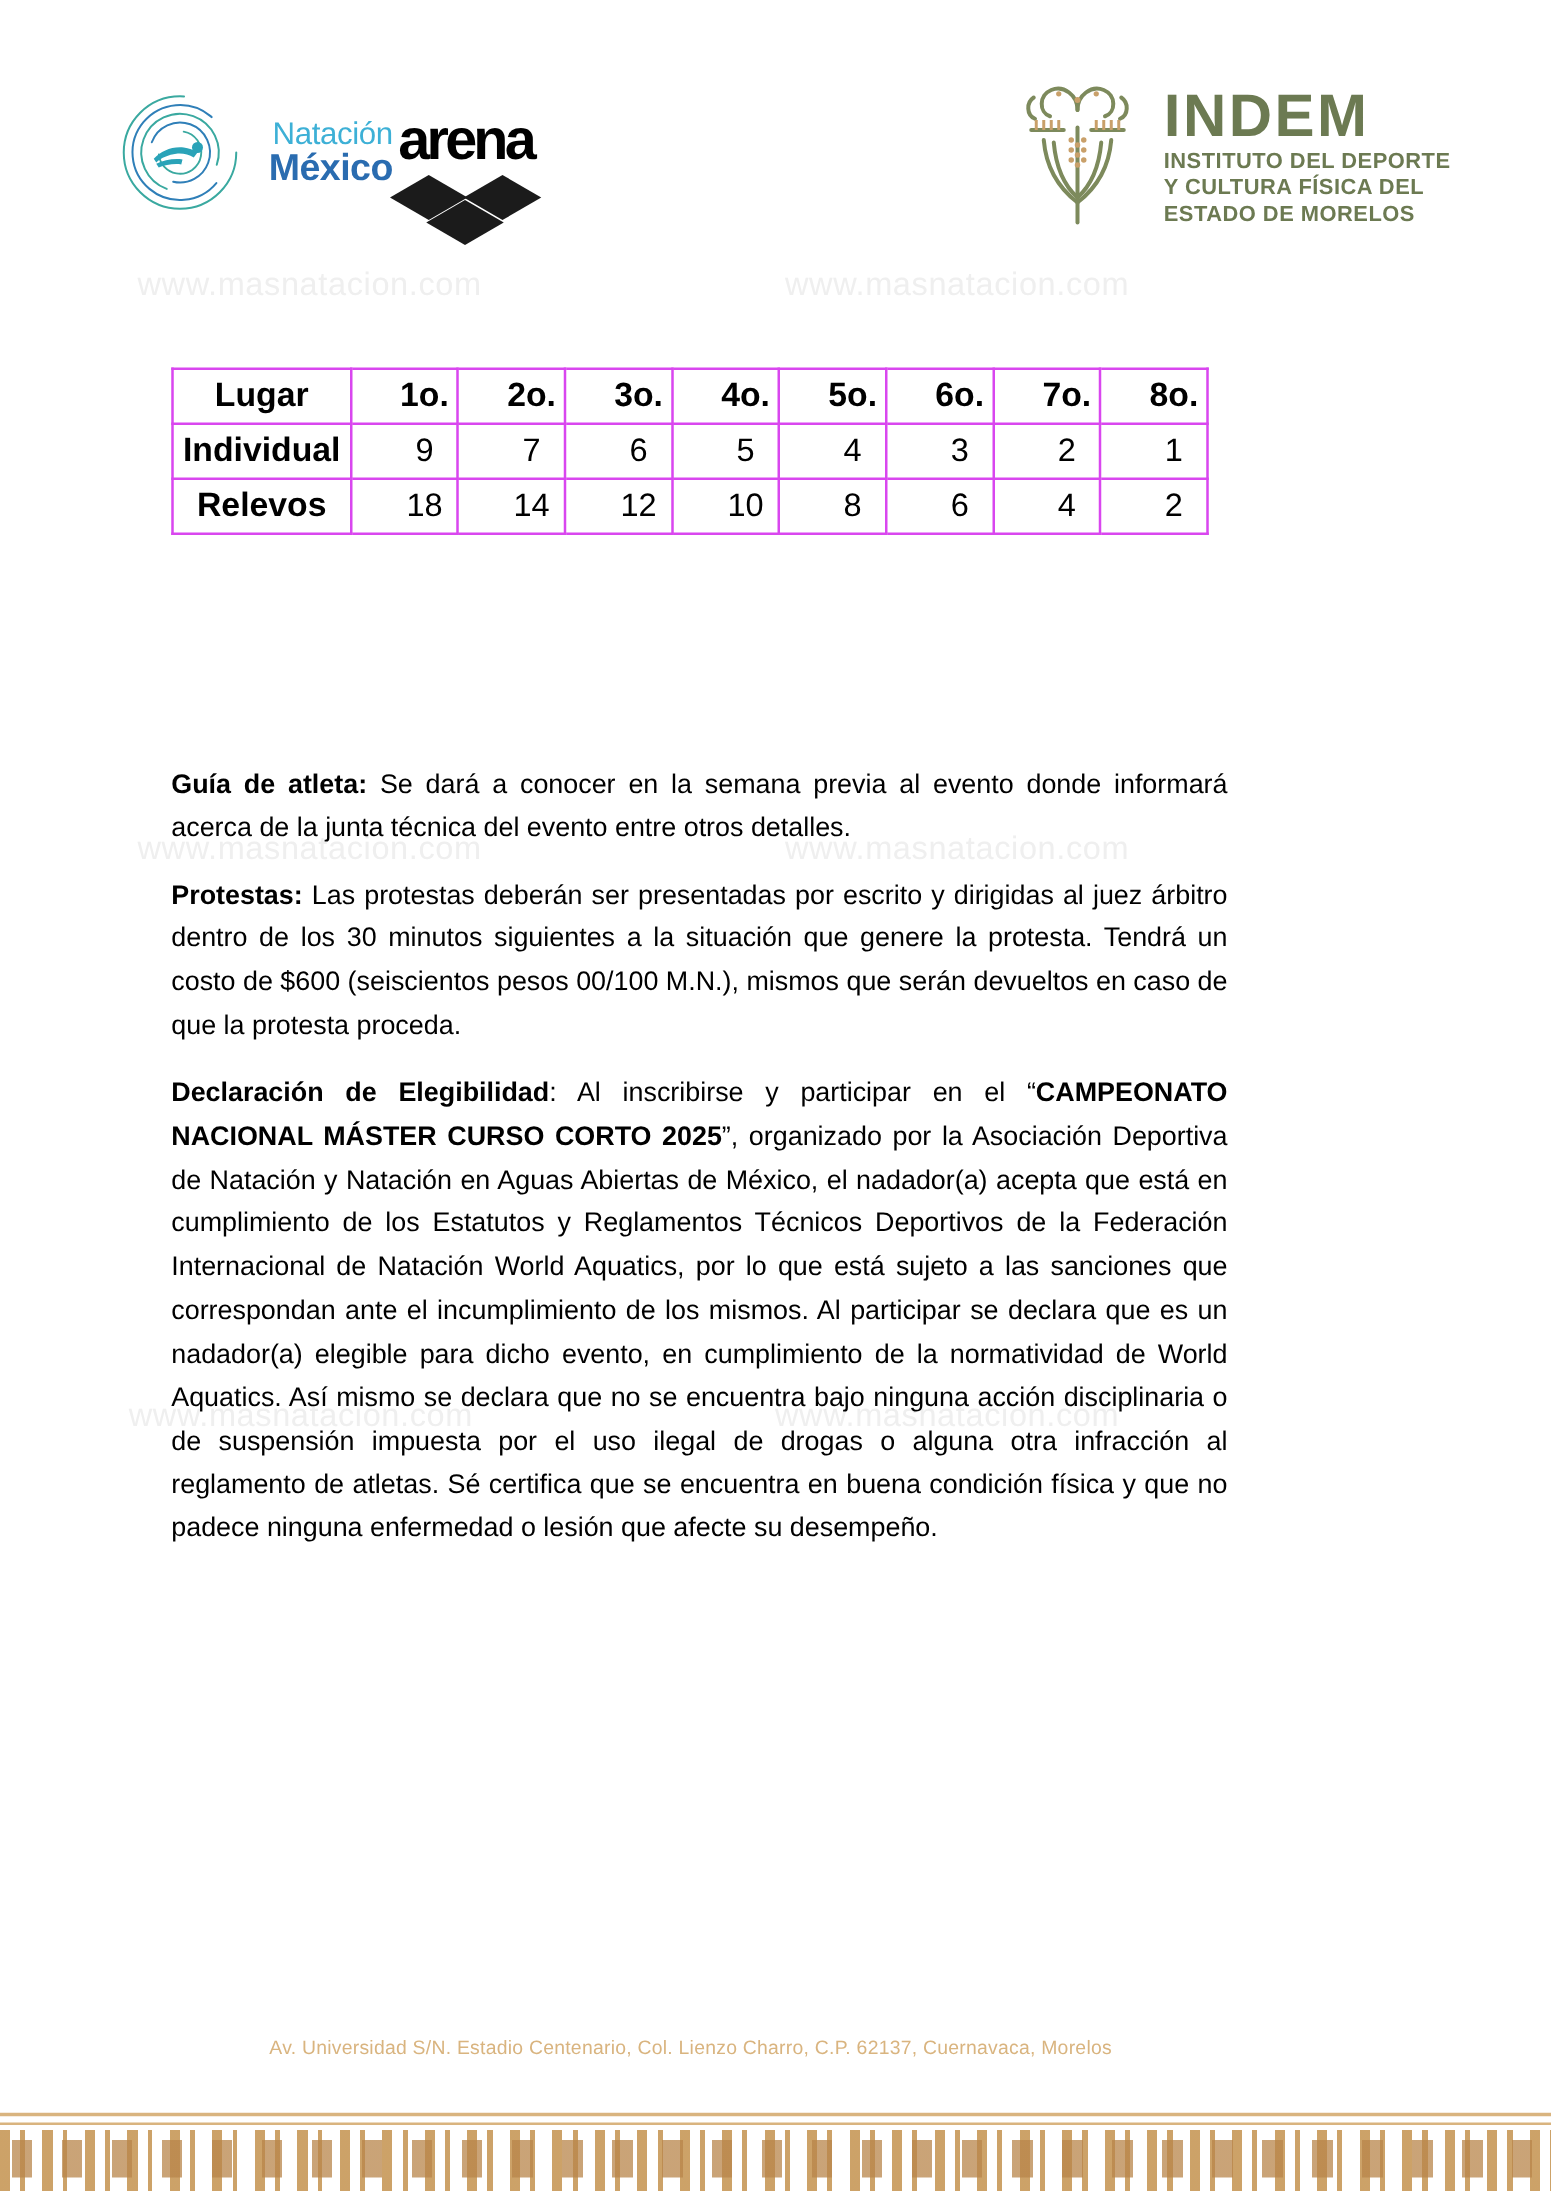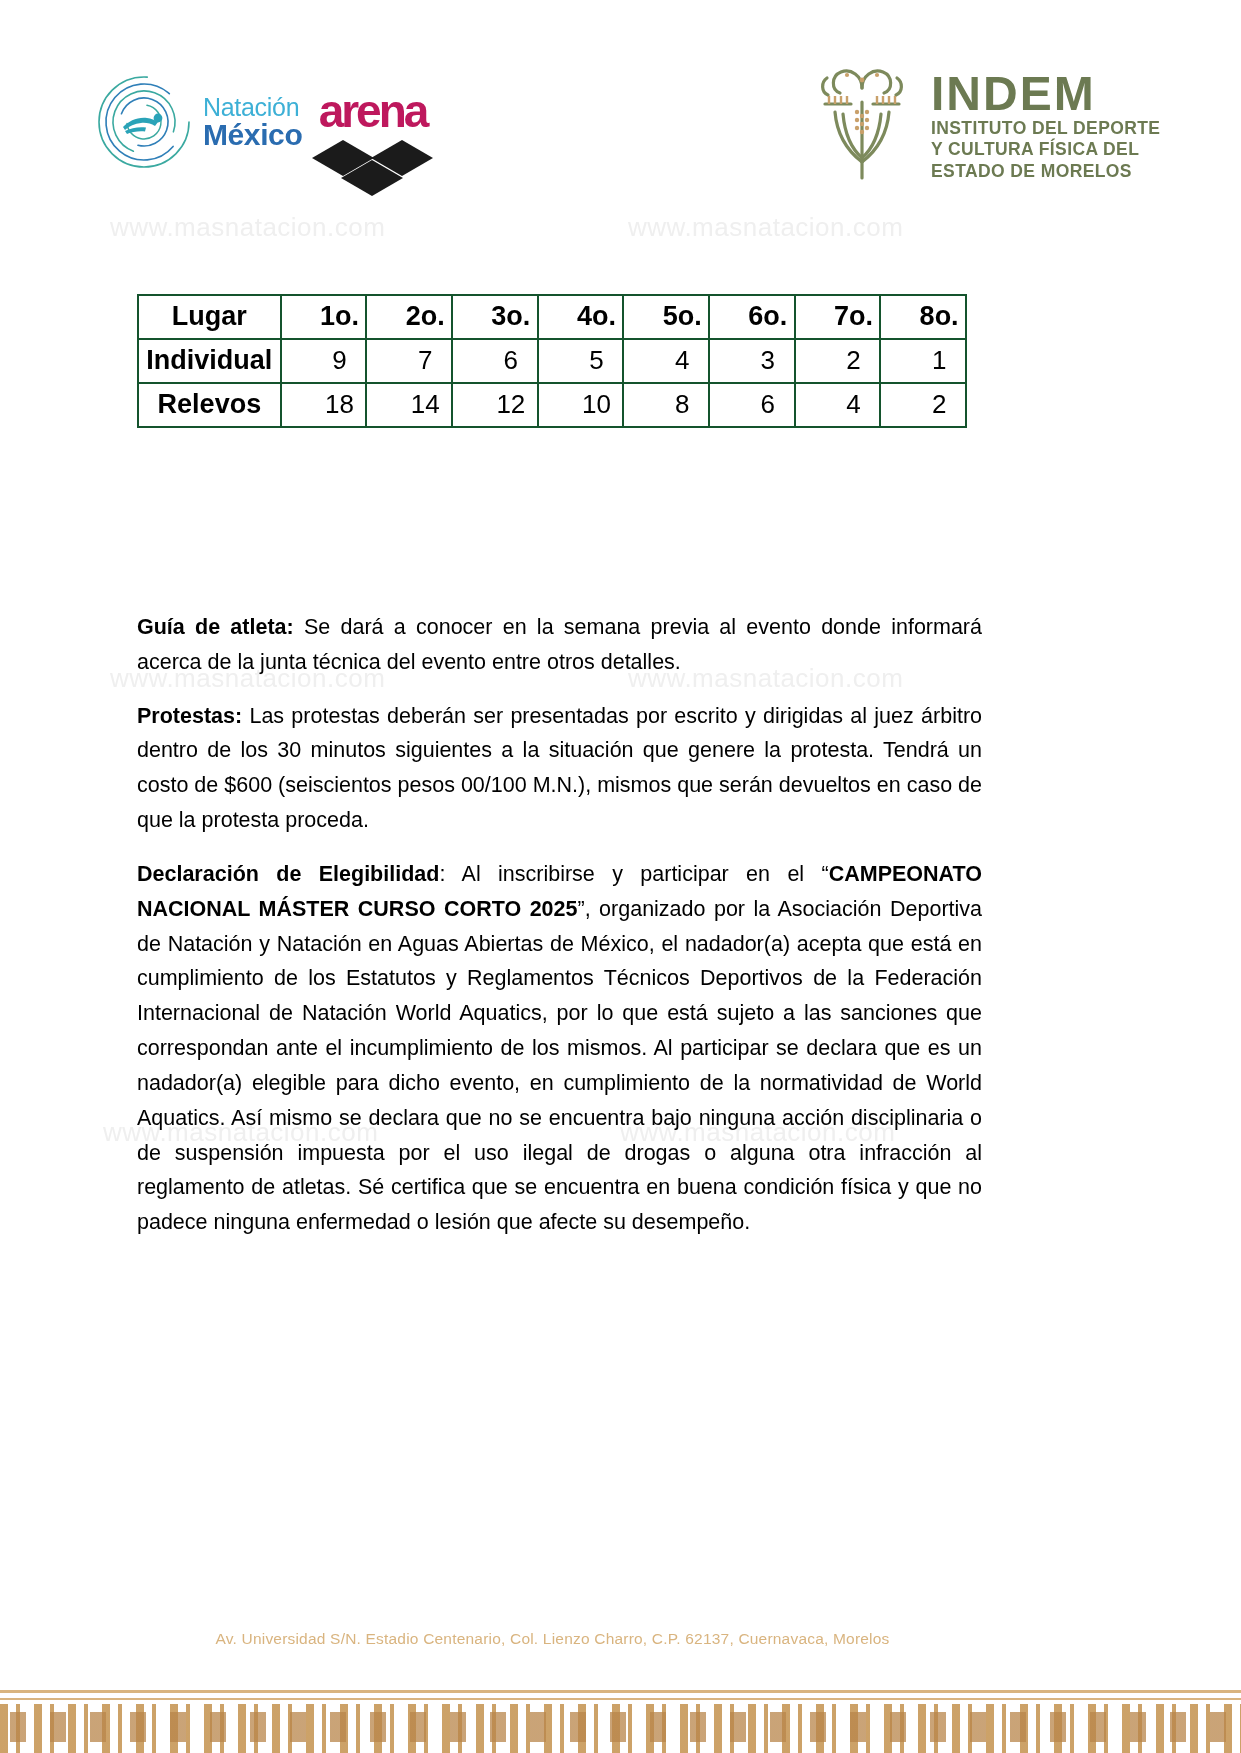--- a/index.html
+++ b/index.html
@@ -27,21 +27,22 @@
     left: 0;
     width: 1241px;
     height: 145px;
   }
   .logo-natacion {
     position: absolute;
     left: 95px;
     top: 15px;
     display: flex;
     align-items: center;
-    gap: 10px;
+    gap: 22px;
+    text-align: right;
   }
   .swirl {
     position: relative;
     width: 98px;
     height: 98px;
   }
   .natacion-words {
     line-height: 1.0;
   }
   .natacion-line1 {
@@ -60,21 +61,21 @@
     position: absolute;
     left: 310px;
     top: 30px;
     width: 125px;
     height: 110px;
   }
   .arena-word {
     font-size: 46px;
     font-weight: bold;
     letter-spacing: -3px;
-    color: #be185d;
+    color: #000000;
     line-height: 1;
     text-align: center;
   }
 
   .logo-indem {
     position: absolute;
     left: 807px;
     top: 0px;
     display: flex;
     align-items: center;
@@ -115,21 +116,21 @@
 
   
   .points-table {
     position: absolute;
     left: 137px;
     top: 294px;
     border-collapse: collapse;
     width: 830px;
   }
   .points-table td {
-    border: 2px solid #14532d;
+    border: 2px solid #d946ef;
     text-align: center;
     font-size: 26px;
     height: 34px;
     padding: 3px 0 5px 0;
   }
   .points-table .hdr {
     font-weight: bold;
     font-size: 27px;
   }
   .points-table .rowlabel {

